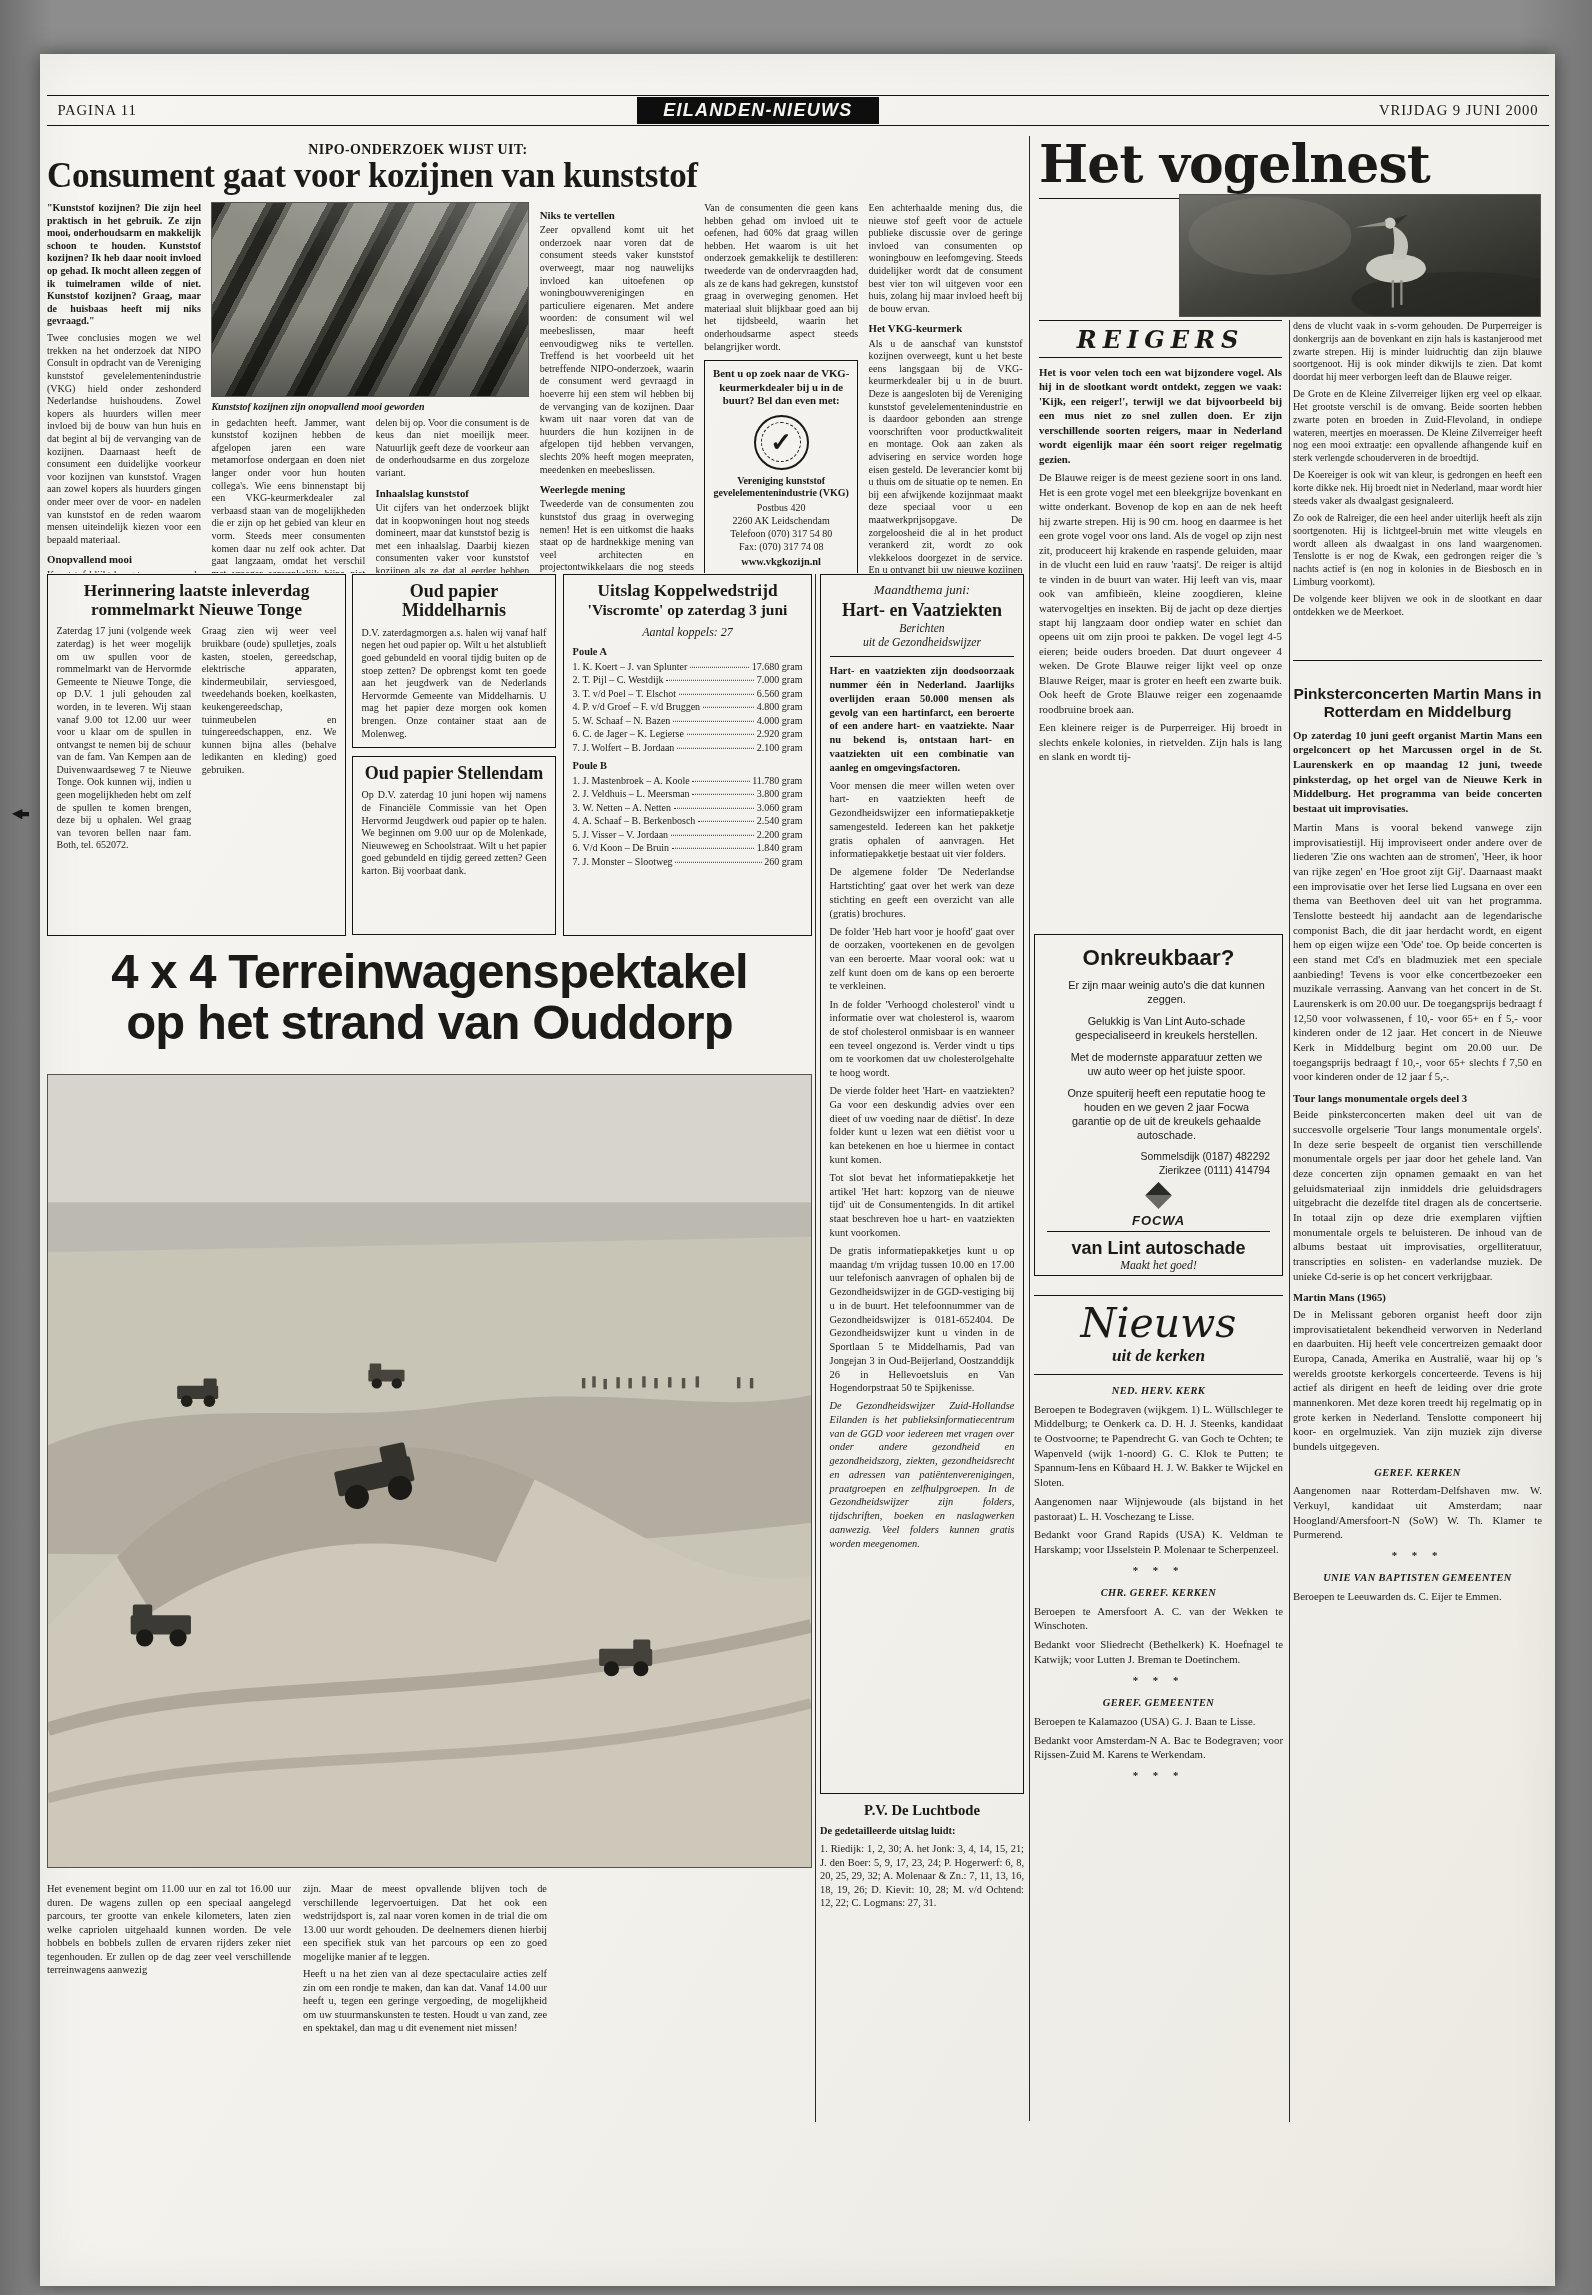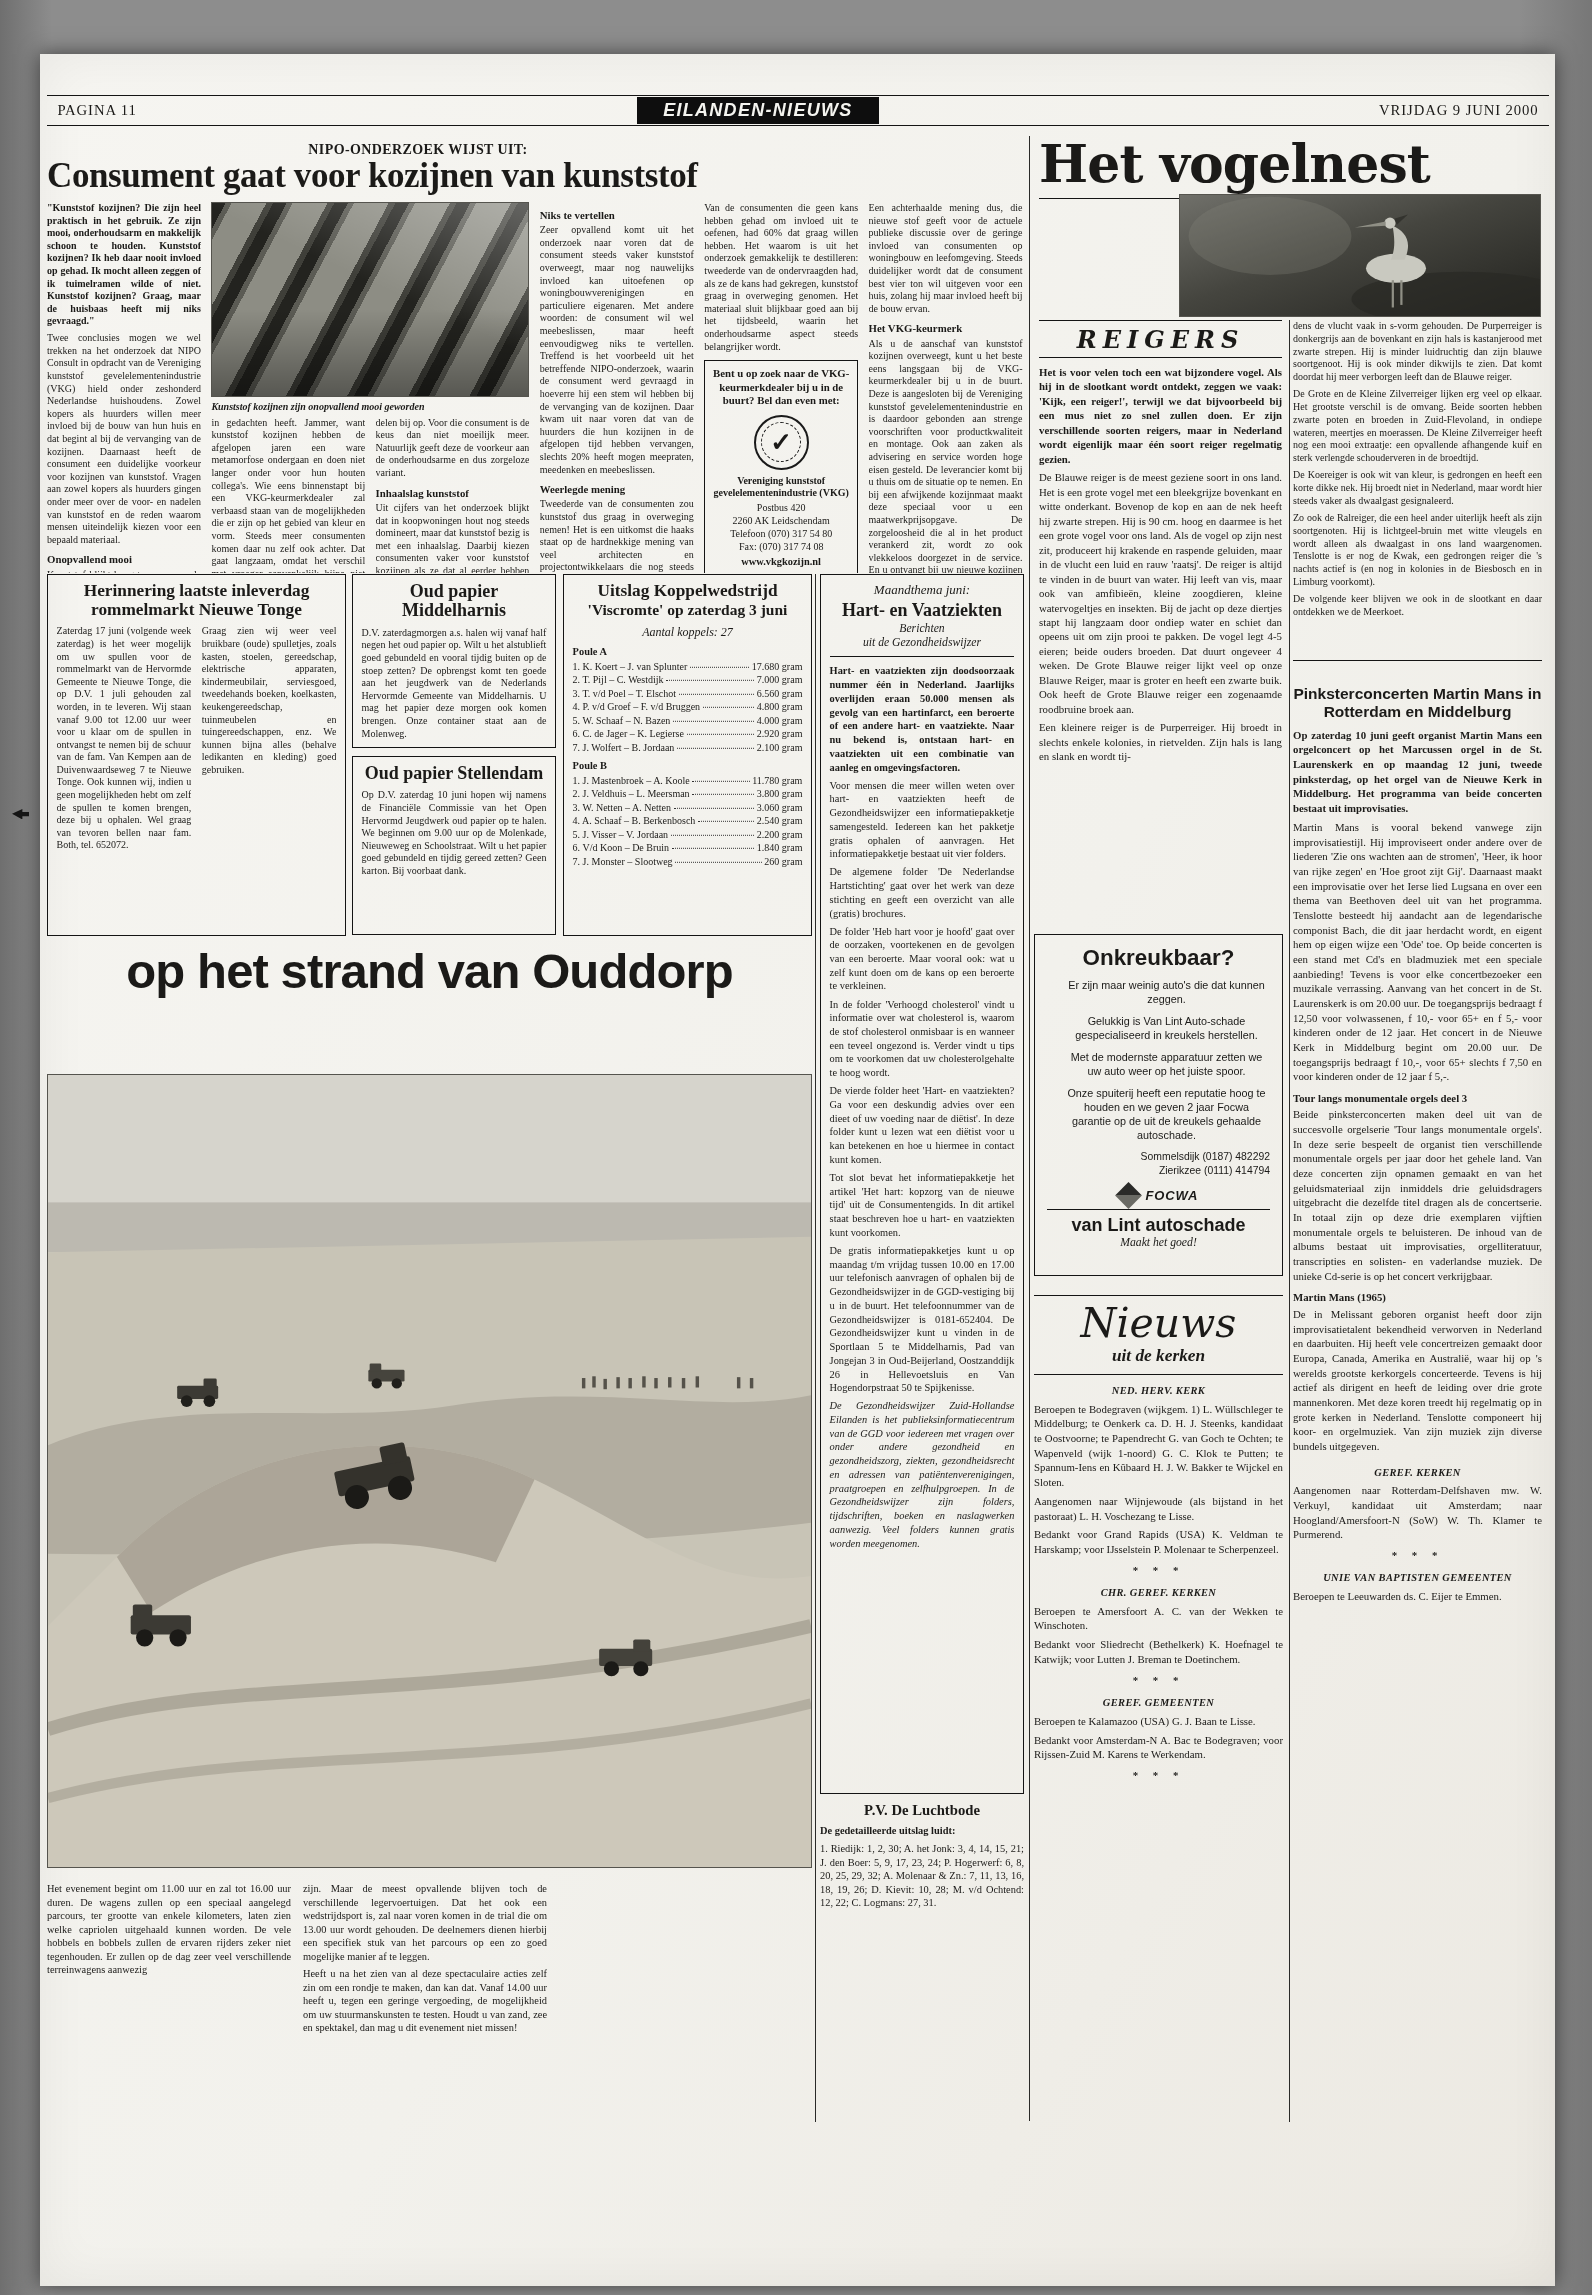--- a/index.html
+++ b/index.html
@@ -96,21 +96,21 @@
     font-size:49px; line-height:1.04; letter-spacing:-0.9px; }
   .xphoto { border:0.9px solid #55544e; display:block; }
   .xcols { display:flex; gap:12px; }
   .xcols > div { width:244px; overflow:hidden; font-size:10.4px; line-height:1.3; }
 
   
   .ad { border:1.3px solid #141414; padding:10.4px 12px; font-family:"Liberation Sans",sans-serif; }
   .ad-title { text-align:center; font-weight:bold; font-size:22.4px; margin-bottom:7px; font-family:"Liberation Sans",sans-serif; }
   .ad .flow { font-size:10.8px; line-height:1.3; text-align:center;margin-left:16px; }
   .ad-phones { text-align:right; font-size:10.4px; line-height:1.4; margin:5.2px 0; }
-  .ad-logo-row { display:flex; align-items:center; justify-content:center; gap:7.8px; margin:7px 0 3.5px; }
+  .ad-logo-row { display:flex; align-items:center; justify-content:center; gap:7.8px; margin:7px 0 3.5px;flex-direction:column; }
   .focwa-diamond { width:19px; height:19px; background:linear-gradient(135deg,#2a2a28 50%, #6a6a64 50%); transform:rotate(45deg); }
   .focwa-word { font-weight:bold; font-style:italic; font-size:13px; letter-spacing:0.9px; }
   .ad-brand { text-align:center; font-weight:bold; font-size:18px; border-top:0.9px solid #141414; padding-top:5.2px; }
   .ad-slogan { text-align:center; font-style:italic; font-size:11.7px; font-family:"Liberation Serif",serif; }
 
   
   .kk-head { border-top:1.7px solid #141414; border-bottom:1.3px solid #141414; text-align:center; padding:7px 0 8.6px; margin-bottom:7.8px; }
   .kk-big { font-style:italic; font-size:41px; line-height:1; font-family:"DejaVu Serif","Liberation Serif",serif; }
   .kk-small { font-style:italic; font-weight:bold; font-size:17.3px; margin-top:1.7px; }
   .kkflow { font-size:10.8px; line-height:1.36; }
@@ -385,20 +385,21 @@
         <div class="blk t-p">De folder 'Heb hart voor je hoofd' gaat over de oorzaken, voortekenen en de gevolgen van een beroerte. Maar vooral ook: wat u zelf kunt doen om de kans op een beroerte te verkleinen.</div>
         <div class="blk t-p">In de folder 'Verhoogd cholesterol' vindt u informatie over wat cholesterol is, waarom de stof cholesterol onmisbaar is en wanneer een teveel ongezond is. Verder vindt u tips om te voorkomen dat uw cholesterolgehalte te hoog wordt.</div>
         <div class="blk t-p">De vierde folder heet 'Hart- en vaatziekten? Ga voor een deskundig advies over een dieet of uw voeding naar de diëtist'. In deze folder kunt u lezen wat een diëtist voor u kan betekenen en hoe u hiermee in contact kunt komen.</div>
         <div class="blk t-p">Tot slot bevat het informatiepakketje het artikel 'Het hart: kopzorg van de nieuwe tijd' uit de Consumentengids. In dit artikel staat beschreven hoe u hart- en vaatziekten kunt voorkomen.</div>
         <div class="blk t-p">De gratis informatiepakketjes kunt u op maandag t/m vrijdag tussen 10.00 en 17.00 uur telefonisch aanvragen of ophalen bij de Gezondheidswijzer in de GGD-vestiging bij u in de buurt. Het telefoonnummer van de Gezondheidswijzer is 0181-652404. De Gezondheidswijzer kunt u vinden in de Sportlaan 5 te Middelharnis, Pad van Jongejan 3 in Oud-Beijerland, Oostzanddijk 26 in Hellevoetsluis en Van Hogendorpstraat 50 te Spijkenisse.</div>
         <div class="blk t-pi">De Gezondheidswijzer Zuid-Hollandse Eilanden is het publieksinformatiecentrum van de GGD voor iedereen met vragen over onder andere gezondheid en gezondheidszorg, ziekten, gezondheidsrecht en adressen van patiëntenverenigingen, praatgroepen en zelfhulpgroepen. In de Gezondheidswijzer zijn folders, tijdschriften, boeken en naslagwerken aanwezig. Veel folders kunnen gratis worden meegenomen.</div>
       </div>
   </div>
 
   <div class="abs xhead" style="left:7px; top:892px; width:765px;">
+    <div>4 x 4 Terreinwagenspektakel</div>
     <div>op het strand van Ouddorp</div>
   </div>
 
   <div class="abs" style="left:7px; top:1020px;">
     <svg class="xphoto" width="765" height="794" viewBox="0 0 886 920" preserveAspectRatio="none">
       <rect width="886" height="920" fill="#d6d4cc"></rect>
       <rect y="148" width="886" height="58" fill="#bcb9b0"></rect>
       <path d="M0,206 L886,188 L886,920 L0,920 Z" fill="#c8c4b6"></path>
       <path d="M0,430 C150,368 320,408 470,384 C640,356 770,396 886,372 L886,520 C660,548 340,560 0,556 Z" fill="#b2ada0"></path>
       <path d="M80,560 C220,416 430,402 565,470 C690,530 770,600 886,582 L886,920 L0,920 L0,640 Z" fill="#cdc8ba"></path>

